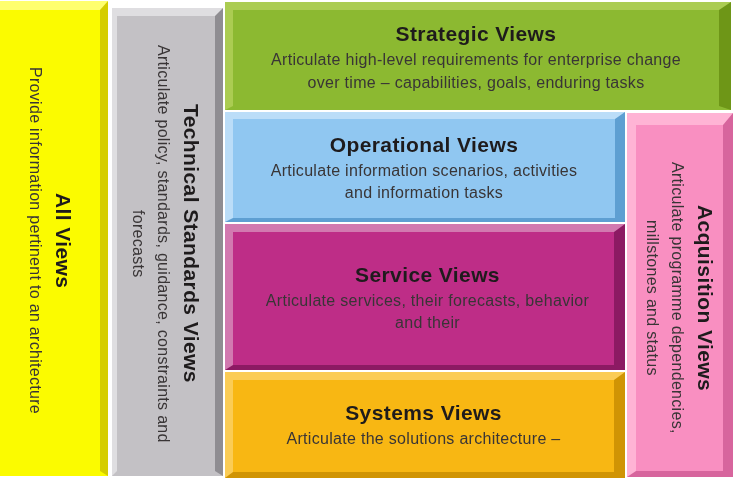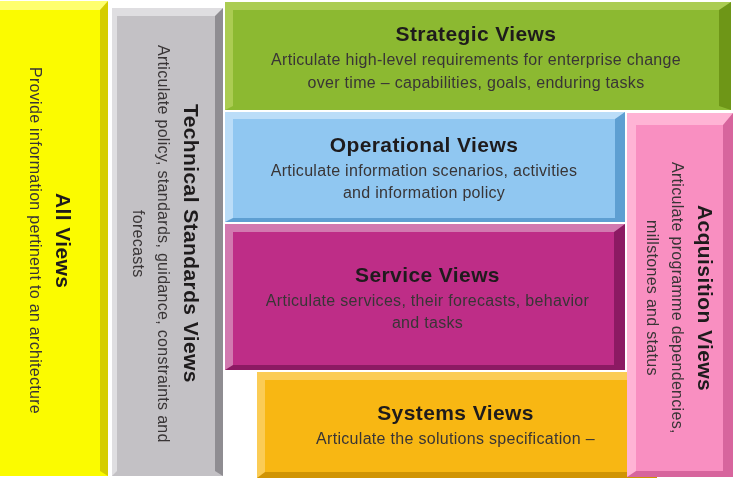--- a/index.html
+++ b/index.html
@@ -50,21 +50,20 @@
   #bar-service{
     left:225px;top:224px;width:400px;height:146px;background:#be2d87;
     border-width:8px 11px 5px 8px;
     border-color:#d279b0 #8c1a63 #8c1a63 #d279b0;
     padding-left:8px;
   }
   #bar-systems{
     left:225px;top:372px;width:400px;height:106px;background:#f8b713;
     border-width:8px 11px 6px 8px;
     border-color:#fbcc55 #d09404 #d09404 #fbcc55;
-    margin-left:32px;
   }
   #bar-acquisition{
     left:627px;top:113px;width:106px;height:364px;background:#f98fc1;
     border-width:12px 10px 6px 9px;
     border-color:#ffb4d5 #d7659d #d7659d #ffb4d5;
   }
 </style>
 </head>
 <body>
 
@@ -90,36 +89,36 @@
       <div class="h-title">Strategic Views</div>
       <div class="h-desc">Articulate high-level requirements for enterprise change</div>
       <div class="h-desc">over time – capabilities, goals, enduring tasks</div>
     </div>
   </div>
 
   <div class="block" id="bar-operational">
     <div class="hbar-content">
       <div class="h-title">Operational Views</div>
       <div class="h-desc">Articulate information scenarios, activities</div>
-      <div class="h-desc">and information policy</div>
+      <div class="h-desc">and information tasks</div>
     </div>
   </div>
 
   <div class="block" id="bar-service">
     <div class="hbar-content">
       <div class="h-title">Service Views</div>
       <div class="h-desc">Articulate services, their forecasts, behavior</div>
-      <div class="h-desc">and tasks</div>
+      <div class="h-desc">and their</div>
     </div>
   </div>
 
   <div class="block" id="bar-systems">
     <div class="hbar-content">
       <div class="h-title">Systems Views</div>
-      <div class="h-desc">Articulate the solutions specification –</div>
+      <div class="h-desc">Articulate the solutions architecture –</div>
     </div>
   </div>
 
   <div class="block" id="bar-acquisition">
     <div class="vbar-content">
       <div class="vline v-title">Acquisition Views</div>
       <div class="vline v-desc">Articulate programme dependencies,</div>
       <div class="vline v-desc">millstones and status</div>
     </div>
   </div>

